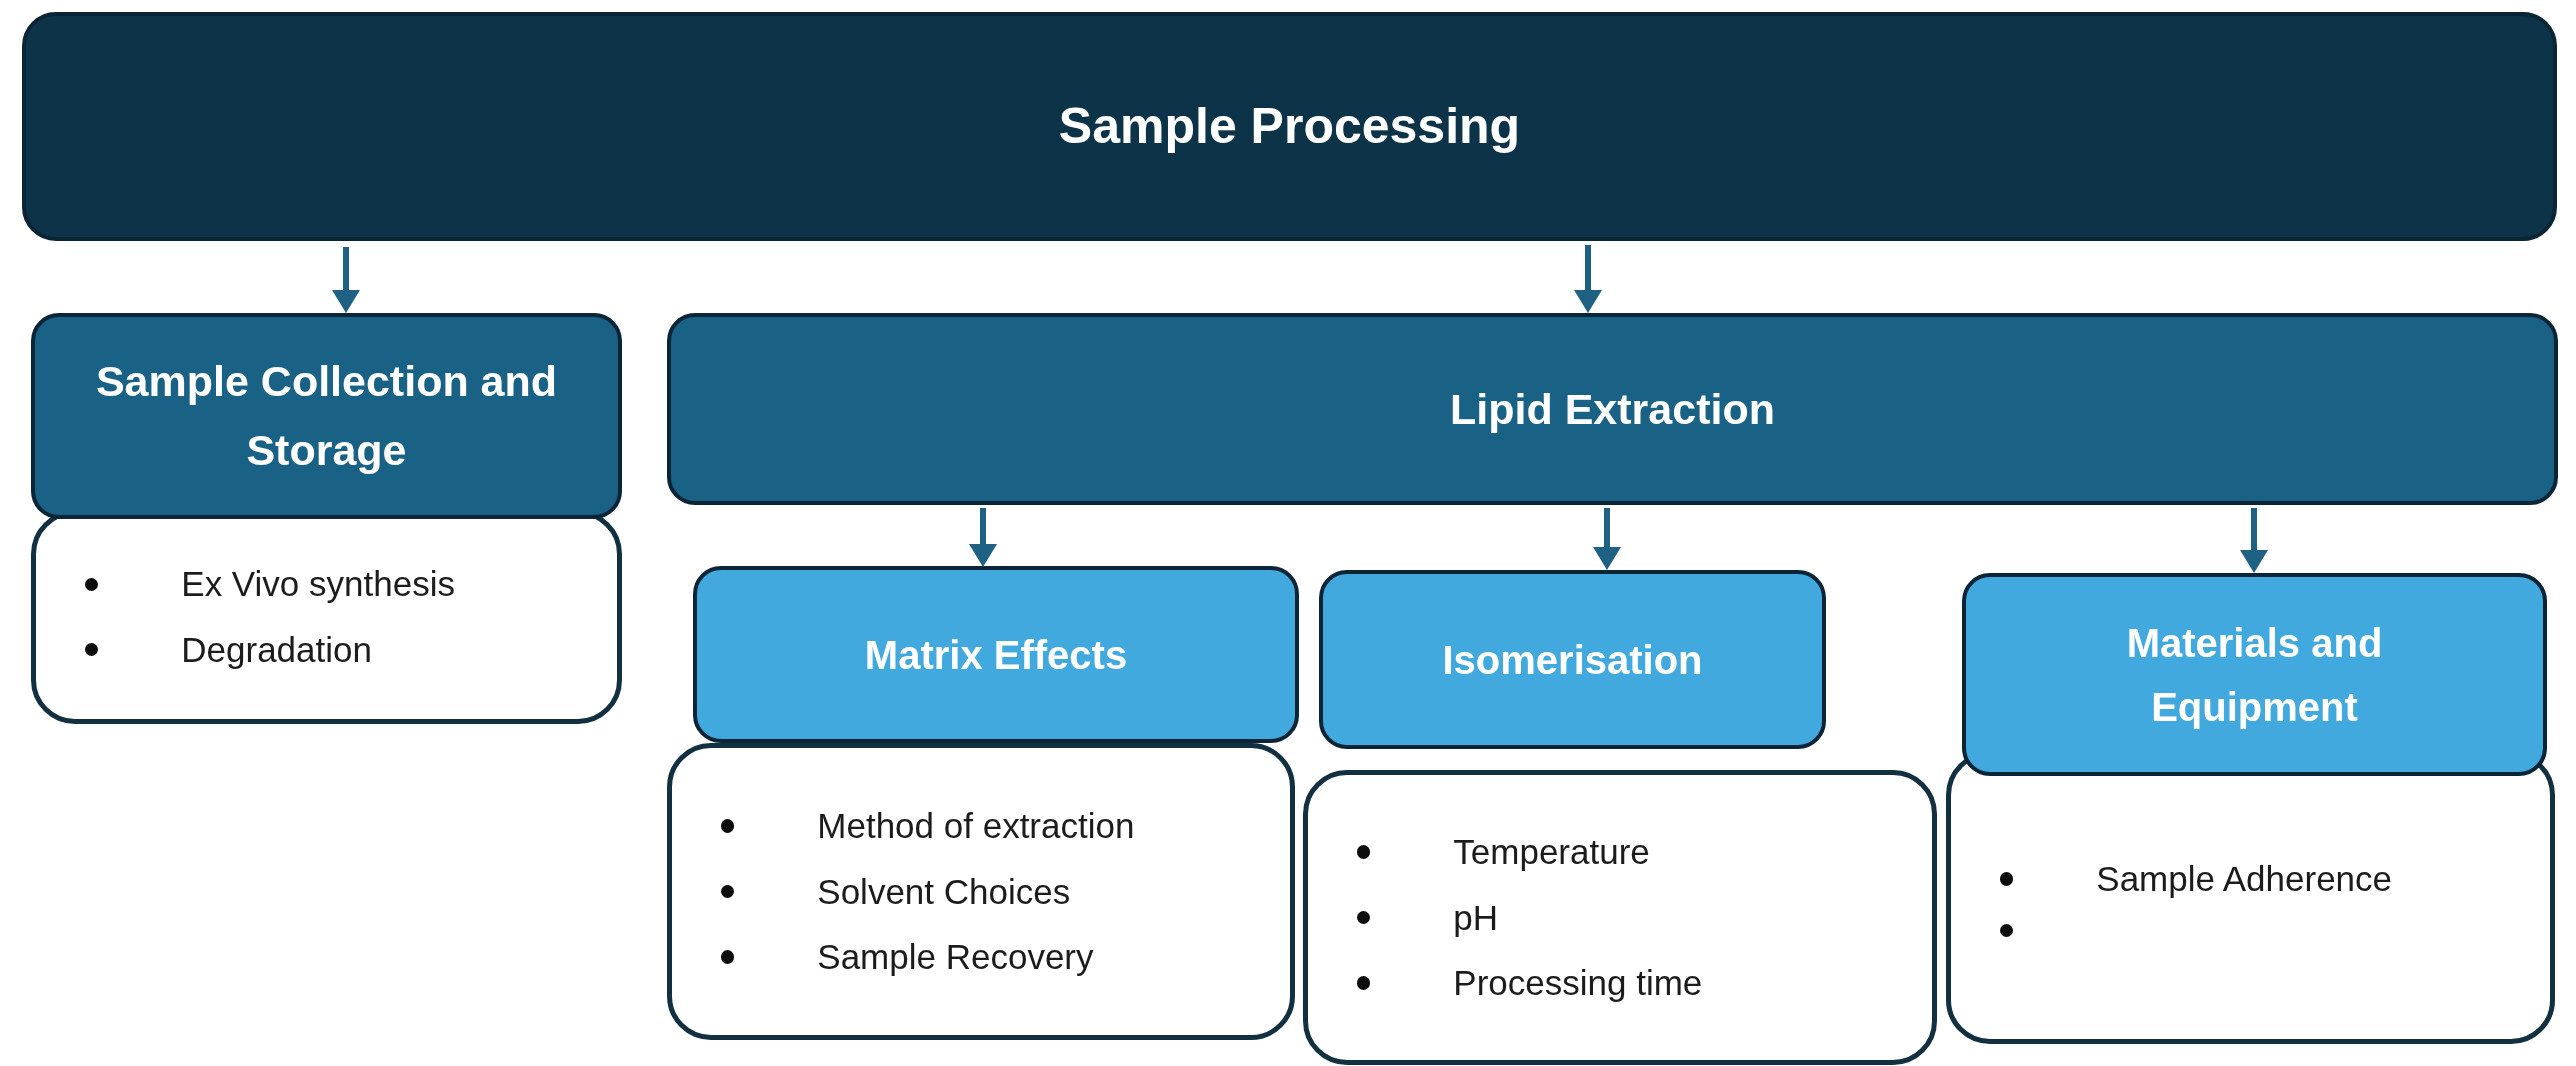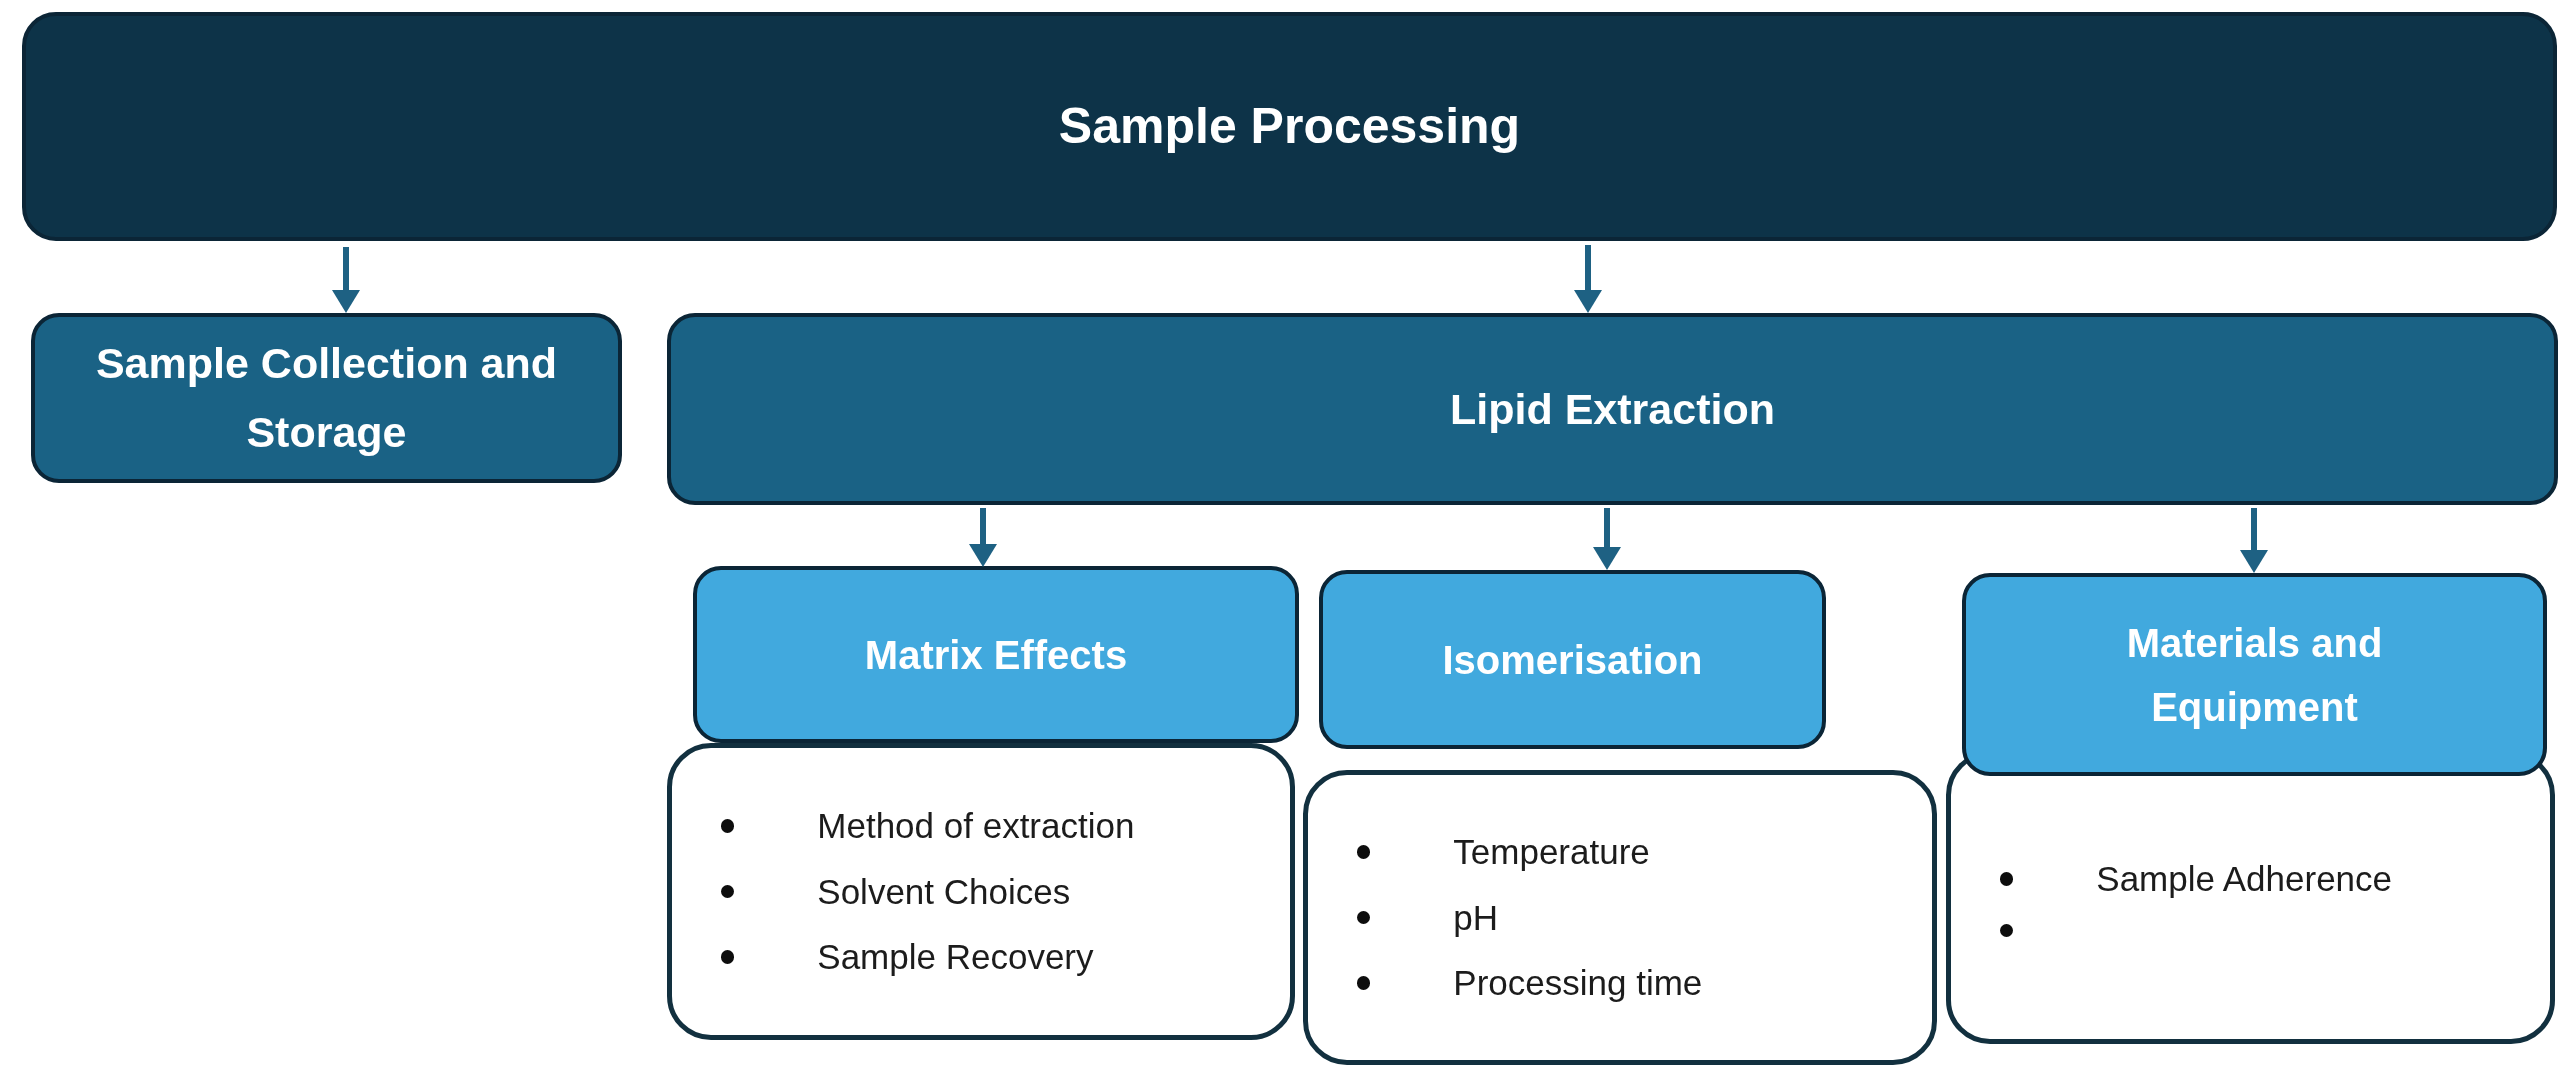--- a/index.html
+++ b/index.html
@@ -136,28 +136,40 @@
 
   <div class="arrow" style="left:332px; top:247px; height:66px;">
     <div class="arrow-stem"></div>
     <div class="arrow-head"></div>
   </div>
   <div class="arrow" style="left:1574px; top:245px; height:68px;">
     <div class="arrow-stem"></div>
     <div class="arrow-head"></div>
   </div>
 
-  <div class="box node-branch" style="left:31px; top:313px; width:591px; height:170px;">
+  <div class="box node-branch" style="left:31px; top:313px; width:591px; height:206px;">
     <span class="label-wrap label-collection">Sample Collection and Storage</span>
   </div>
 
   <div class="box node-branch" style="left:667px; top:313px; width:1891px; height:192px;">
     <span class="label-wrap">Lipid Extraction</span>
   </div>
 
+  <div class="box node-detail" style="left:31px; top:510px; width:591px; height:214px;">
+    <div class="bullets">
+      <div class="bullet-item">
+        <span class="bullet-dot"></span>
+        <span class="bullet-text">Ex Vivo synthesis</span>
+      </div>
+      <div class="bullet-item">
+        <span class="bullet-dot"></span>
+        <span class="bullet-text">Degradation</span>
+      </div>
+    </div>
+  </div>
 
   <div class="arrow" style="left:969px; top:508px; height:59px;">
     <div class="arrow-stem"></div>
     <div class="arrow-head"></div>
   </div>
   <div class="arrow" style="left:1593px; top:508px; height:62px;">
     <div class="arrow-stem"></div>
     <div class="arrow-head"></div>
   </div>
   <div class="arrow" style="left:2240px; top:508px; height:65px;">

